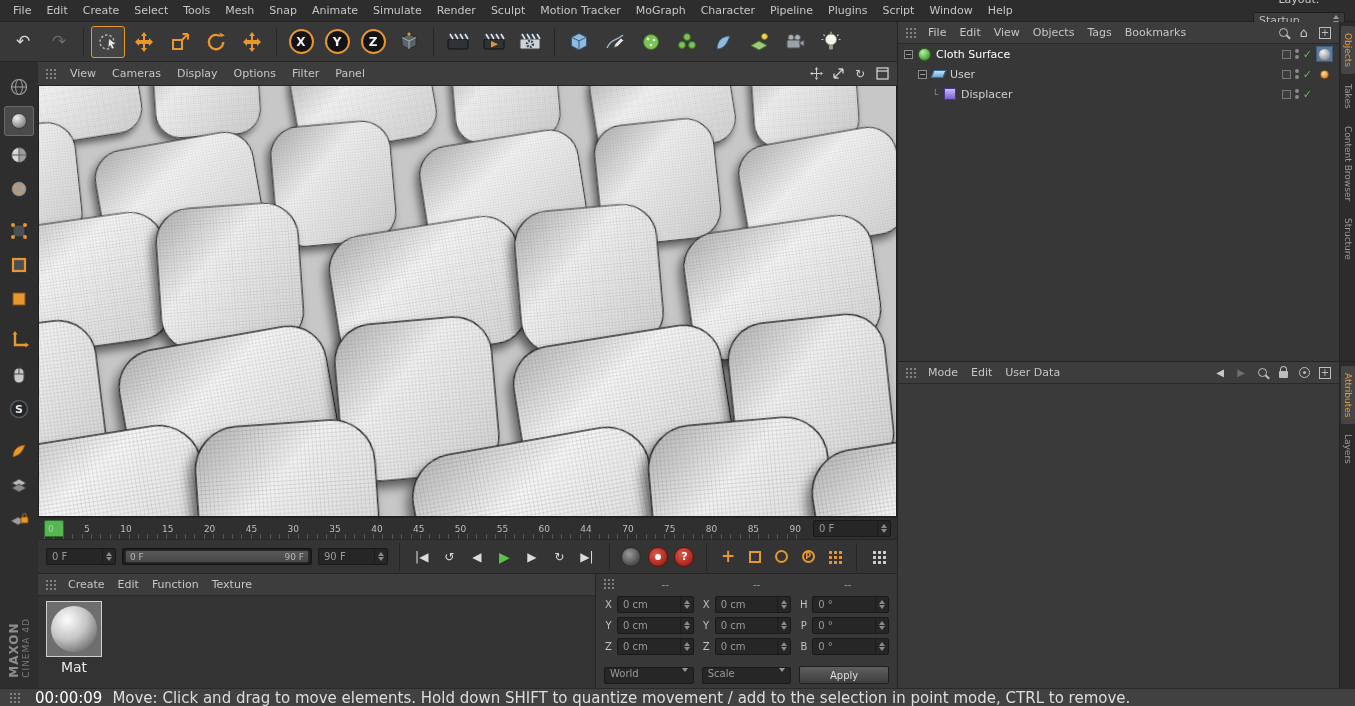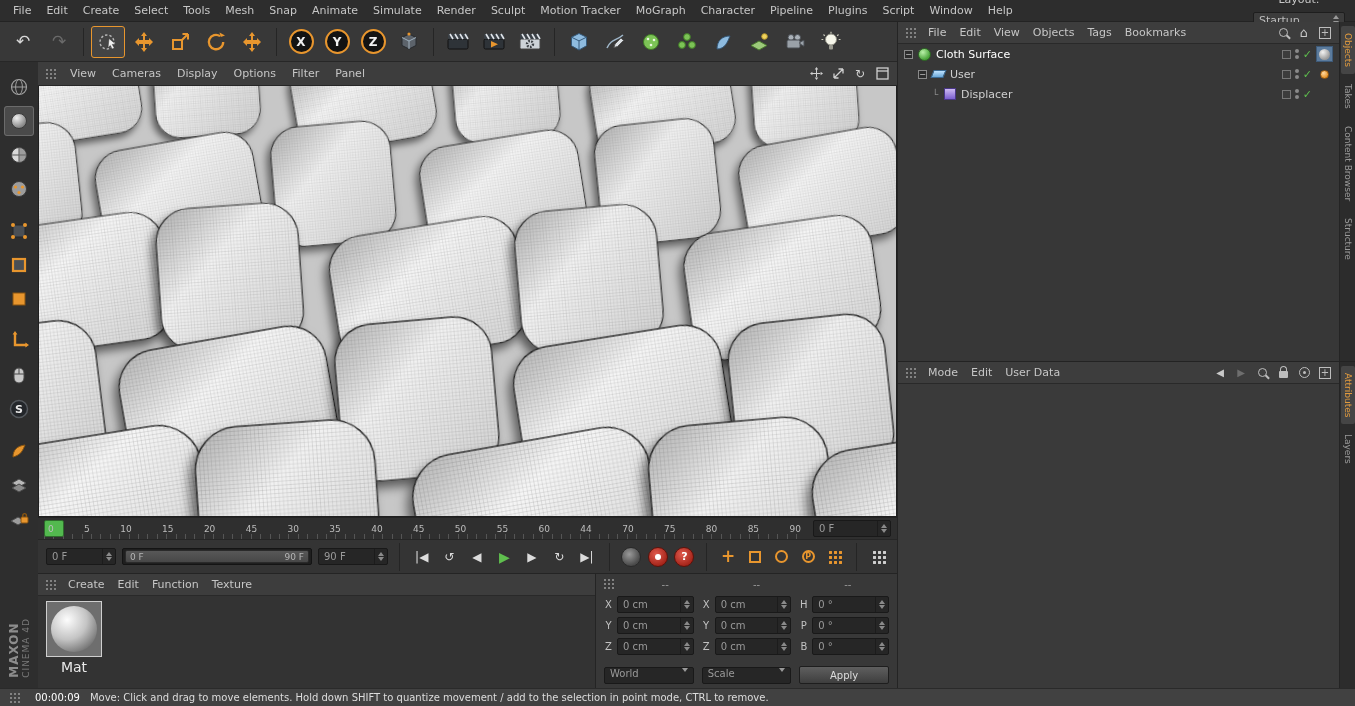--- a/index.html
+++ b/index.html
@@ -135,21 +135,21 @@
   .layerbox{width:9px;height:9px;border:1px solid #777;background:#3c3c3c;}
   .visdots{display:flex;flex-direction:column;gap:2px;}
   .visdots i{width:4px;height:4px;border-radius:50%;background:#8a8a8a;}
   .chk{color:#5fbf4e;font-size:11px;font-weight:bold;}
   .tagcell{width:17px;height:16px;display:flex;align-items:center;justify-content:center;}
   .tagcell.sel{background:#5b7b9d;border:1px solid #3e5a78;}
   .tag-sphere{width:11px;height:11px;border-radius:50%;background:radial-gradient(circle at 35% 30%,#f2f2f2,#9a9a9a 70%);}
   .tag-orange{width:9px;height:9px;border-radius:50%;background:radial-gradient(circle at 35% 30%,#ffd9a0,#e8962e 70%);border:1px solid #9c5c10;}
 
   
-  .statusbar{height:18px;flex:none;background:#414141;border-top:1px solid #2a2a2a;display:flex;align-items:center;gap:10px;padding:0 6px;font-size:10px;color:#ddd;}
+  .statusbar{height:18px;flex:none;background:#414141;border-top:1px solid #2a2a2a;display:flex;align-items:center;gap:10px;padding:0 6px;font-size:15px;color:#ddd;}
   .stime{color:#fff;}
 </style>
 </head>
 <body>
 
 <div class="app">
 
   <div class="menubar">
     <span class="mi">File</span>
     <span class="mi">Edit</span>

